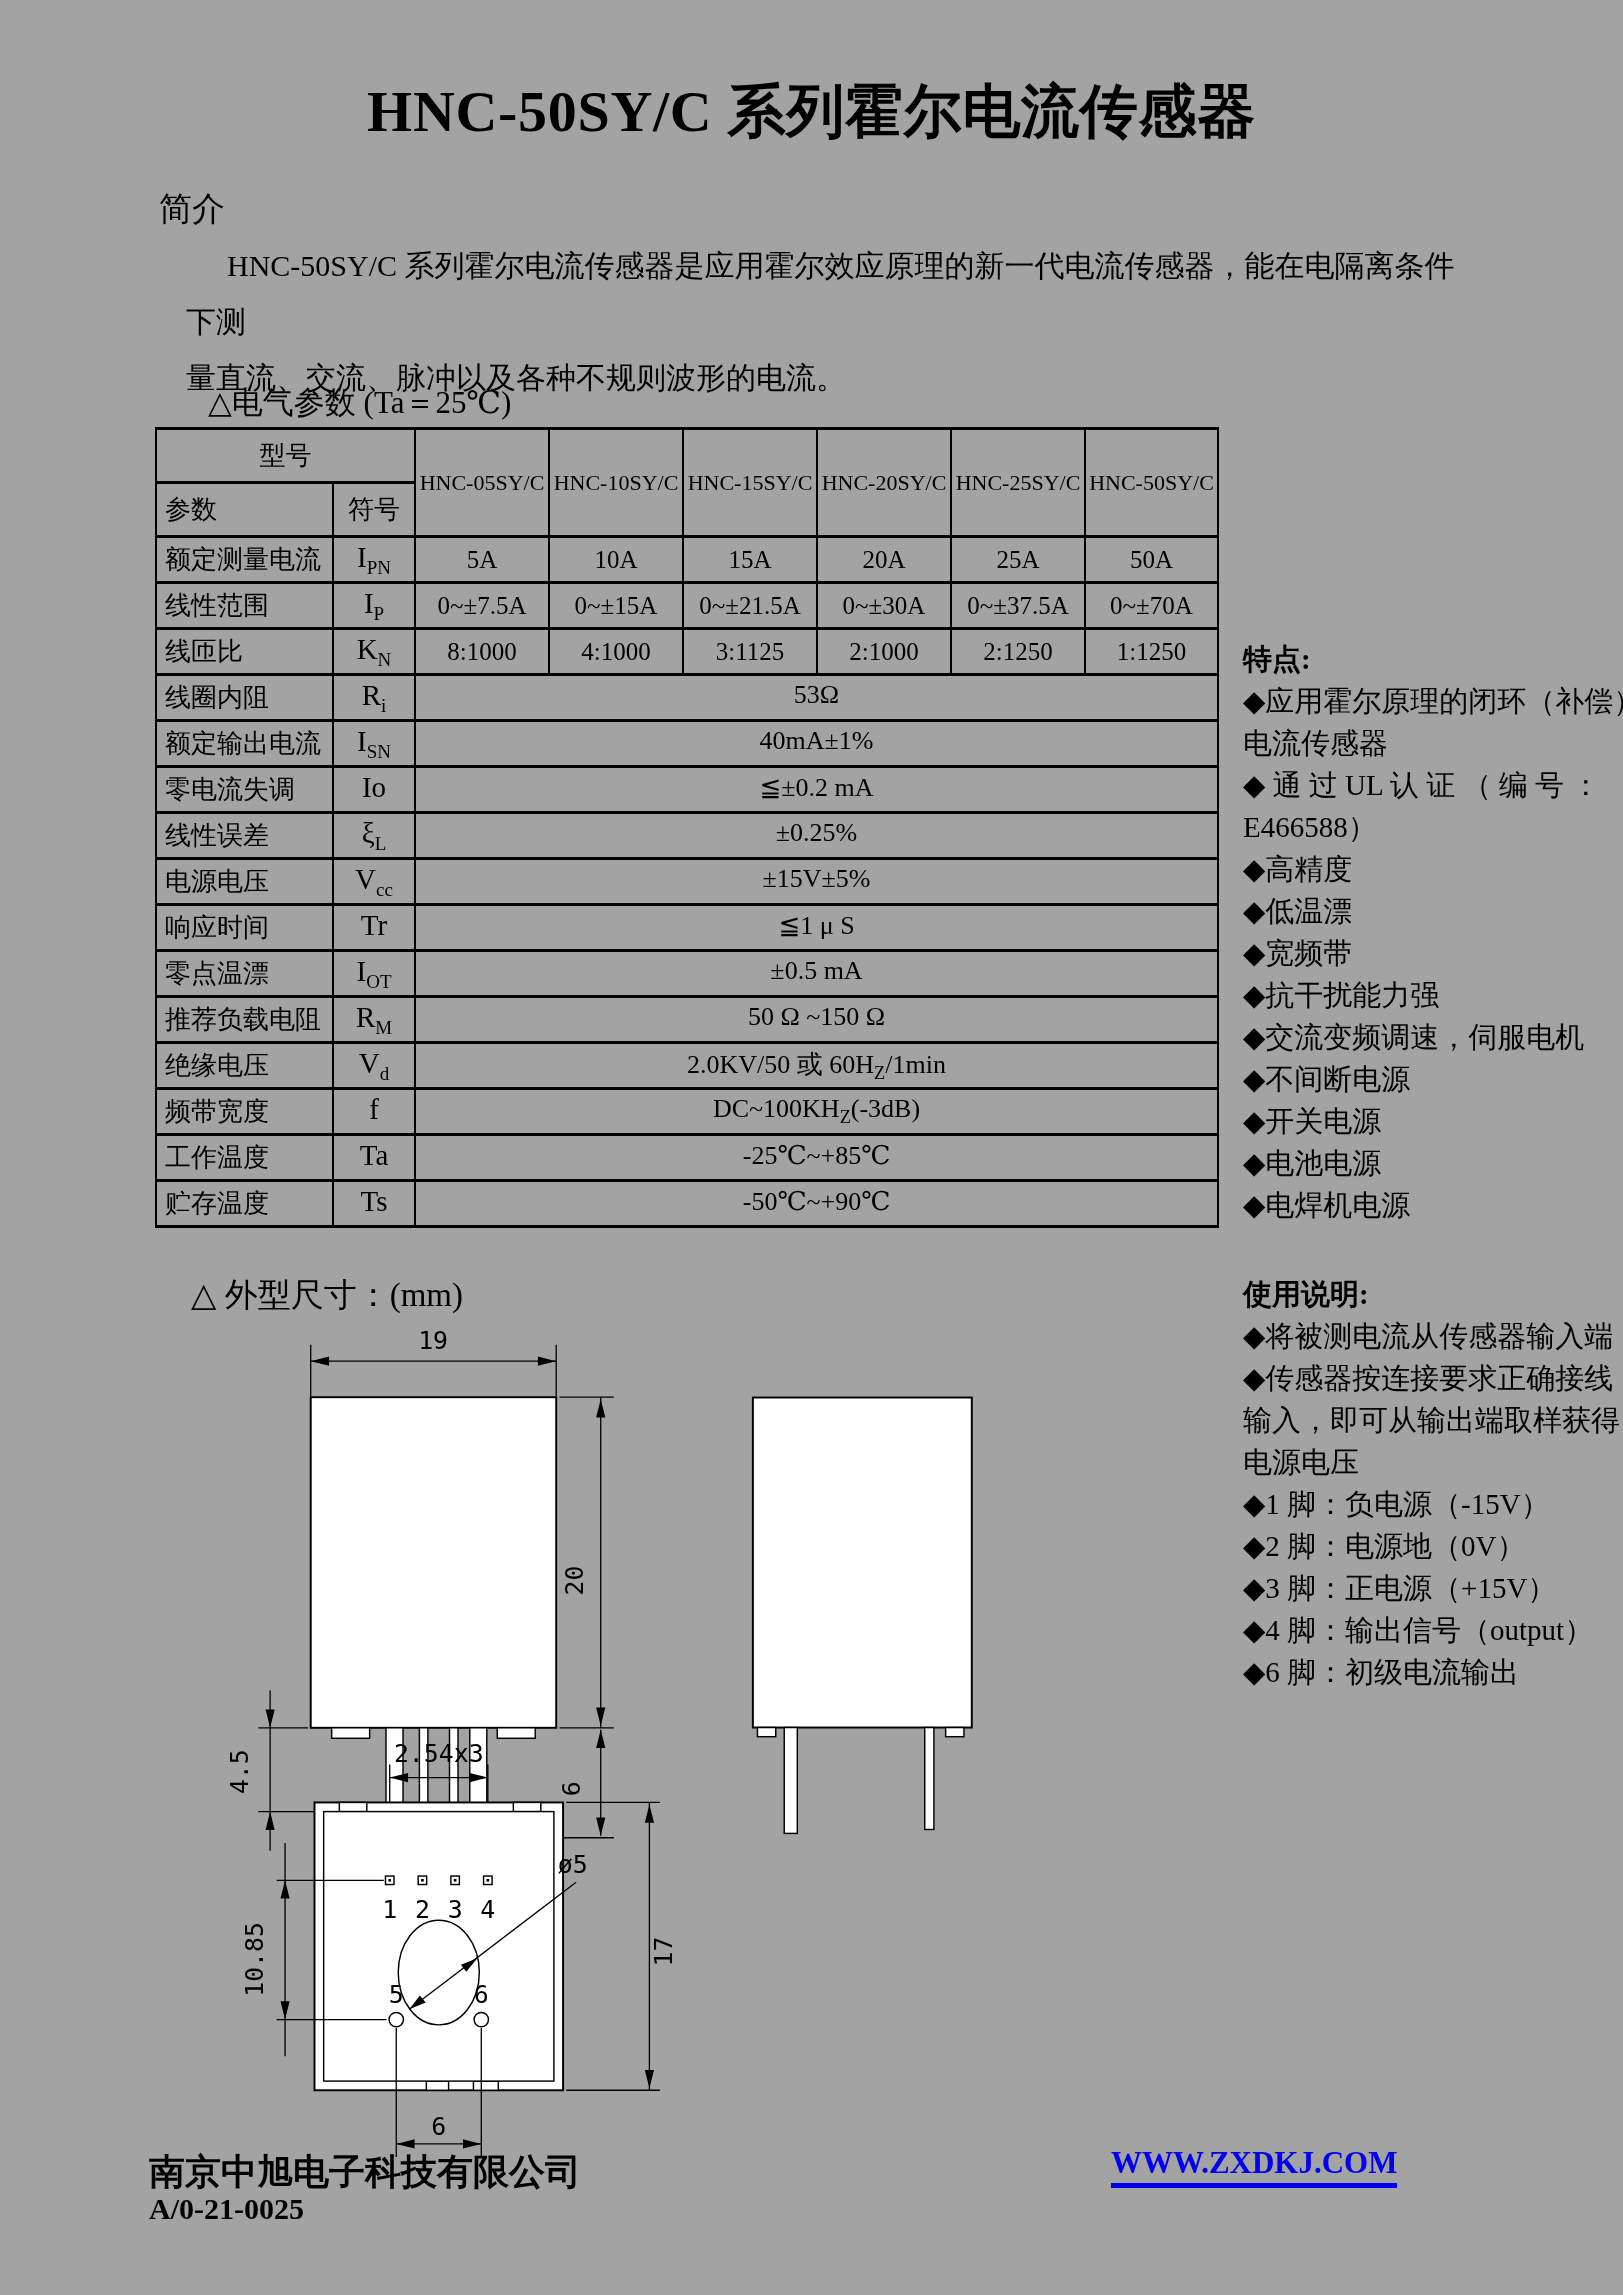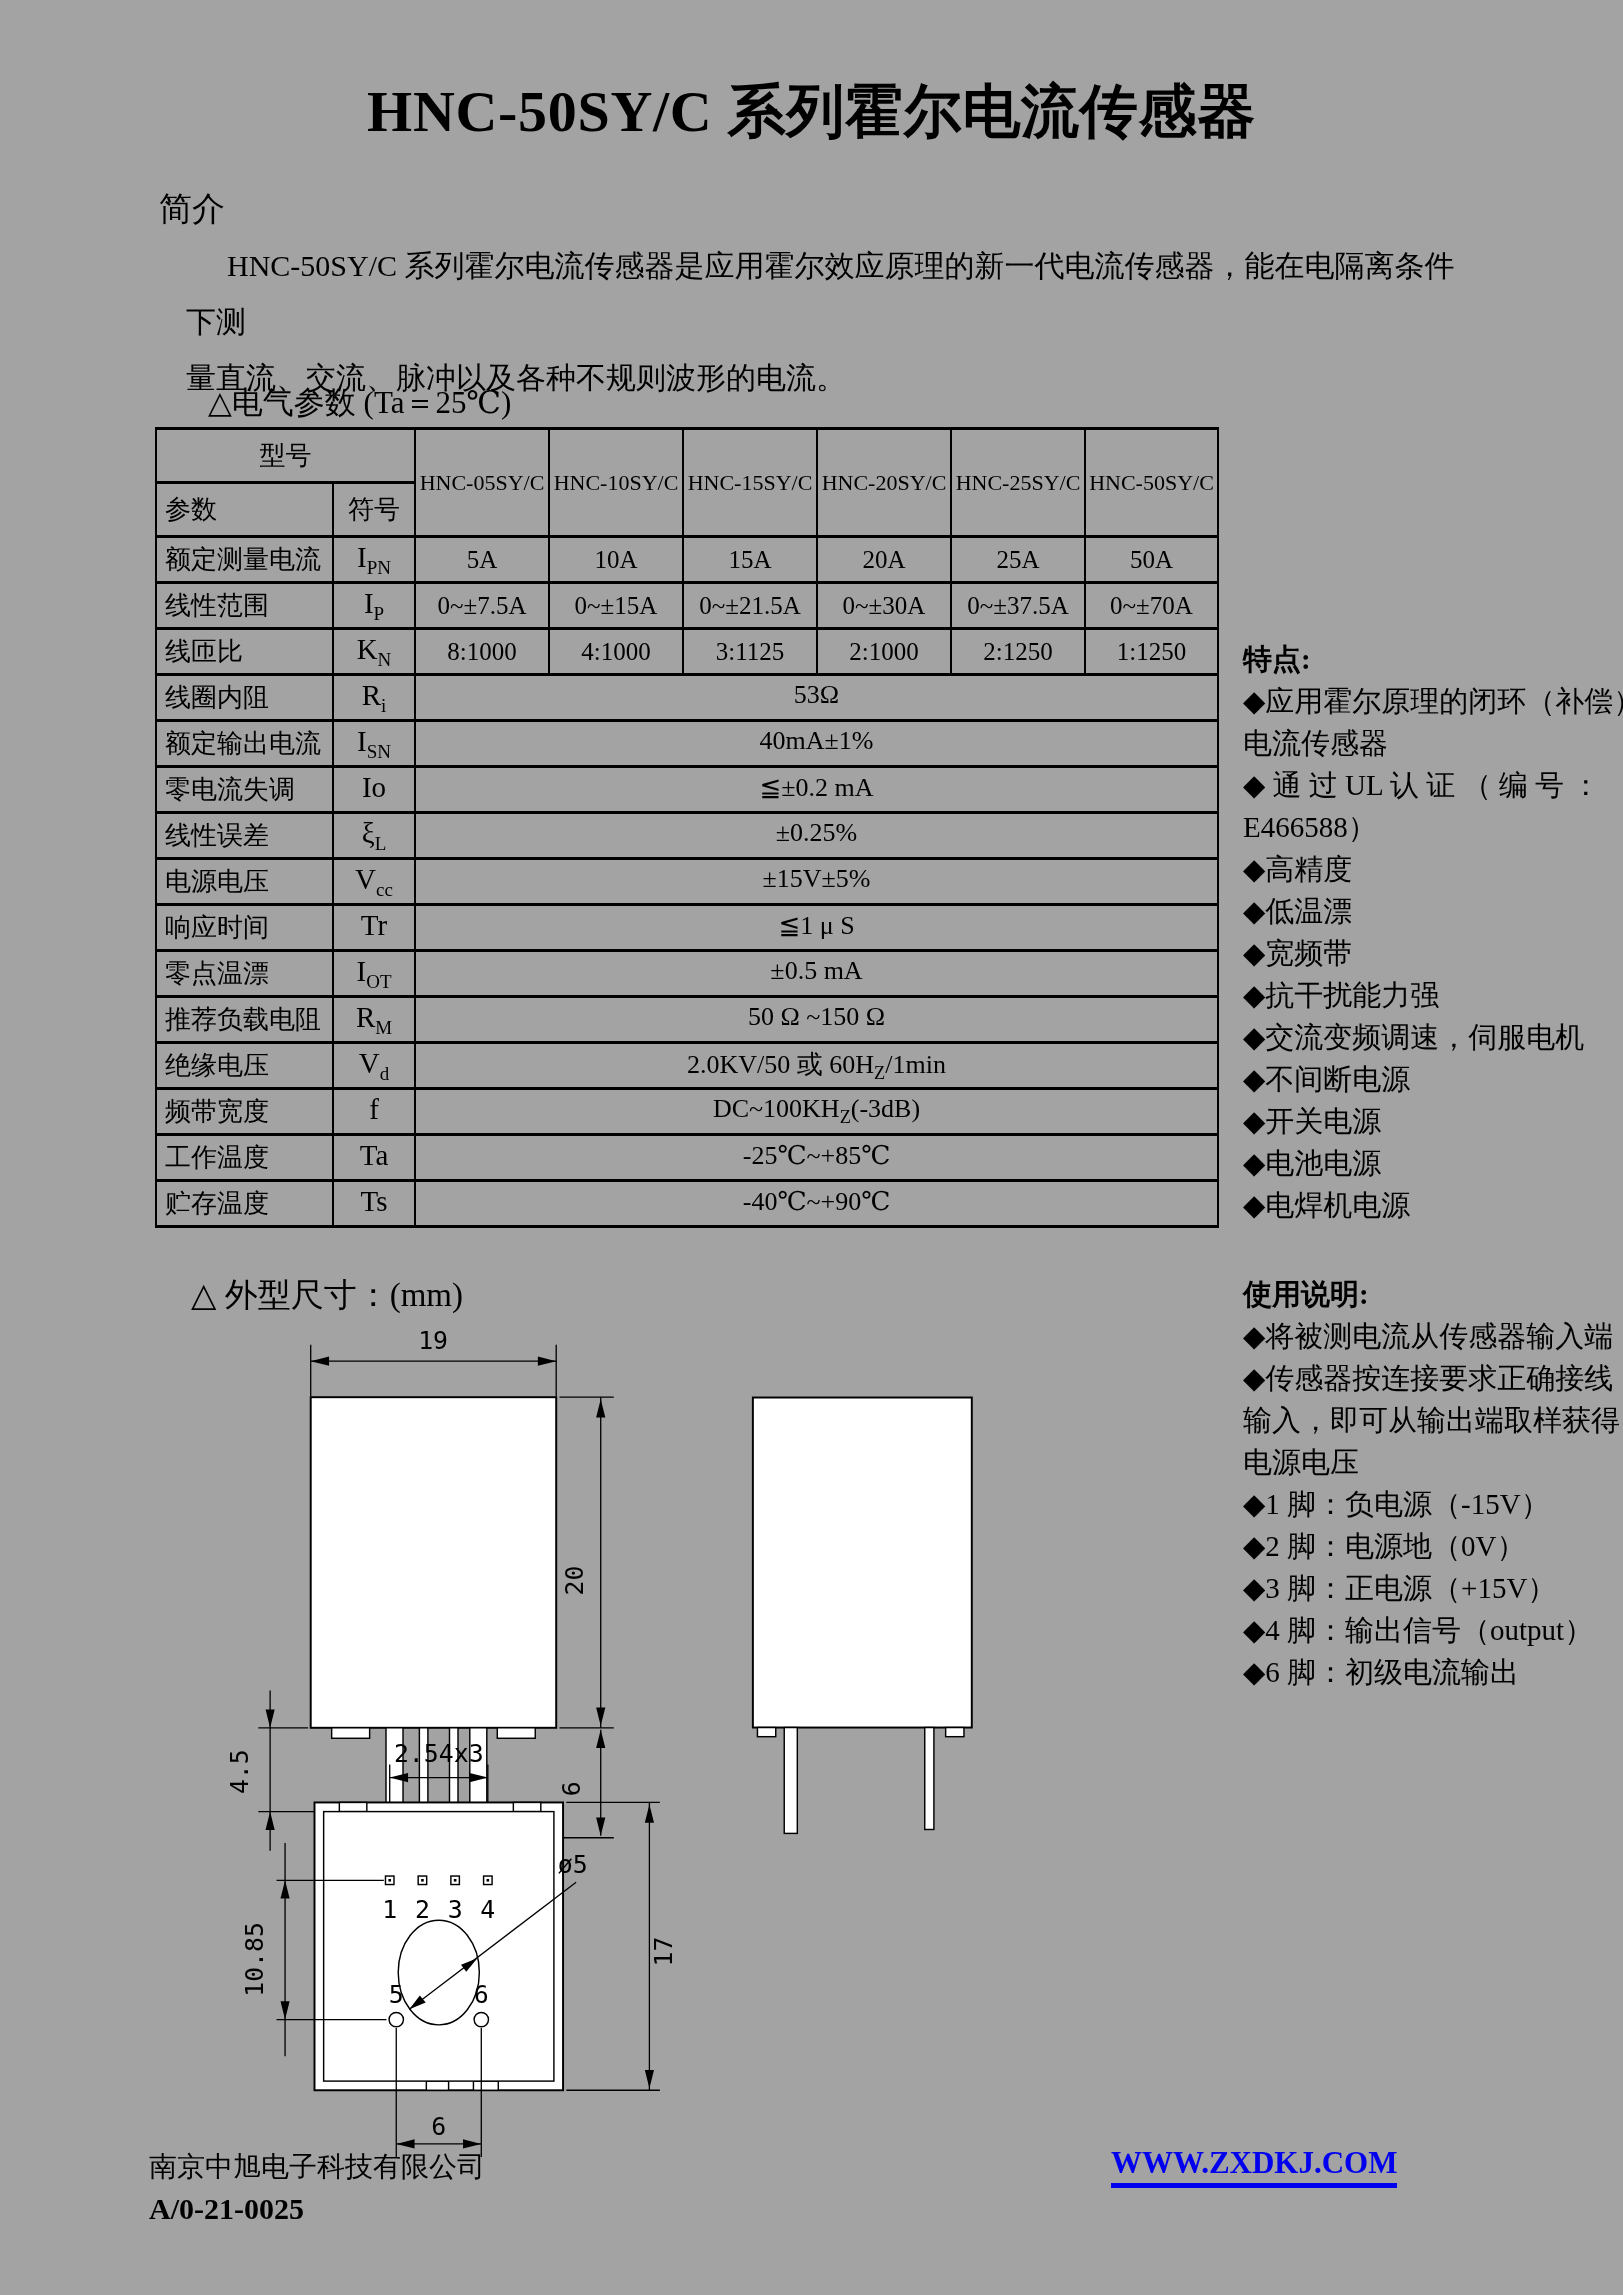--- a/index.html
+++ b/index.html
@@ -41,21 +41,21 @@
   .dims-h { top:1273px; left:191px; font-size:33px; font-weight:normal; }
 
   svg.drawing { position:absolute; overflow:visible; }
   svg.drawing .ln { stroke:#000; stroke-width:2; fill:none; }
   svg.drawing .shape { stroke:#000; stroke-width:3; fill:#fff; }
   svg.drawing .thin { stroke:#000; stroke-width:2.2; fill:#fff; }
   svg.drawing .arr { fill:#000; stroke:none; }
   svg.drawing text { font-family:"DejaVu Sans Mono","Liberation Mono",monospace;
     font-size:38px; fill:#000; }
 
-  .f-company { top:2148px; left:149px; font-size:28px; font-weight:normal; }
+  .f-company { top:2148px; left:149px; font-size:36px; font-weight:bold; }
   .f-doc { top:2192px; left:149px; font-size:30px; font-weight:bold; }
   .f-link { top:2145px; left:1111px; font-size:31px; font-weight:bold; color:#0000EE;
     text-decoration:none; border-bottom:5.2px solid #0000EE; padding-bottom:2px; display:inline-block; }
 </style>
 </head>
 <body>
 
 <div id="page">
 
   <div class="abs doc-title">HNC-50SY/C 系列霍尔电流传感器</div>
@@ -175,21 +175,21 @@
       <td class="valm" colspan="6"><span>DC~100KH</span><sub>Z</sub><span>(-3dB)</span></td>
     </tr>
     <tr>
       <td class="lbl">工作温度</td>
       <td class="sym"><span>Ta</span><sub></sub></td>
       <td class="valm" colspan="6"><span>-25℃~+85℃</span><sub></sub><span></span></td>
     </tr>
     <tr>
       <td class="lbl">贮存温度</td>
       <td class="sym"><span>Ts</span><sub></sub></td>
-      <td class="valm" colspan="6"><span>-40℃~+90℃</span><sub></sub><span></span></td>
+      <td class="valm" colspan="6"><span>-50℃~+90℃</span><sub></sub><span></span></td>
     </tr>
   </tbody>
     </table>
 
   <div class="abs sidebar">
     <div class="sb-h">特点:</div>
     <div class="sb-line">◆应用霍尔原理的闭环（补偿）</div>
     <div class="sb-line">电流传感器</div>
     <div class="sb-line">◆ 通 过 UL 认 证 （ 编 号 ：</div>
     <div class="sb-line">E466588）</div>

